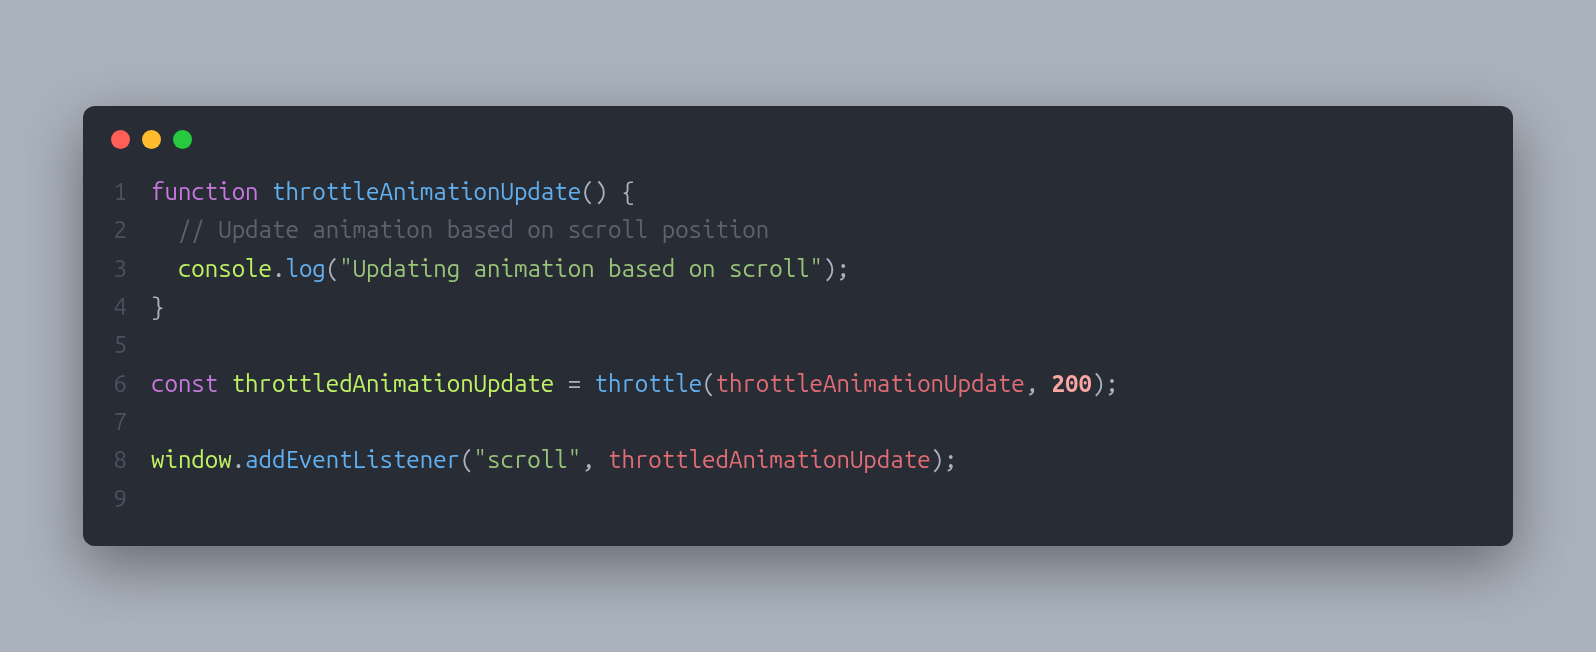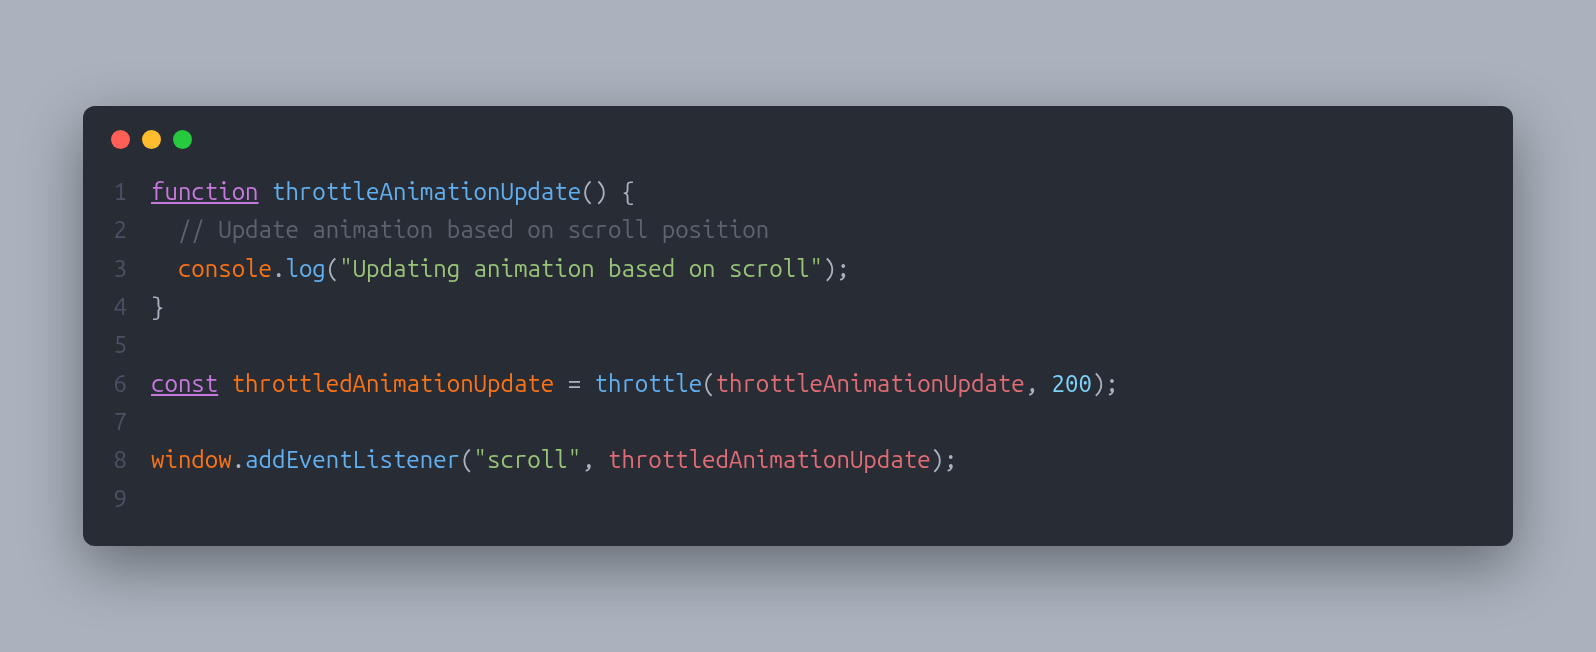--- a/index.html
+++ b/index.html
@@ -52,28 +52,28 @@
     .gutter div {
       height: 38.4px;
     }
     .code {
       white-space: pre;
       color: #abb2bf;
     }
     .code-line {
       height: 38.4px;
     }
-    .tok-keyword { color: #c678dd; text-decoration: underline; }
+    .tok-keyword { color: #c678dd; }
     .tok-funcname { color: #61afef; }
     .tok-default { color: #abb2bf; }
     .tok-comment { color: #5c6370; }
-    .tok-property { color: #f97316; margin-top: 32px; }
+    .tok-property { color: #bef264; margin-top: 32px; }
     .tok-string { color: #98c379; }
     .tok-variable { color: #e06c75; }
-    .tok-number { color: #7dd3fc; }
+    .tok-number { color: #fca5a5; font-weight: bold; }
   </style>
 </head>
 <body>
 
 <div class="window">
   <div class="titlebar">
     <div class="dot dot-red"></div>
     <div class="dot dot-yellow"></div>
     <div class="dot dot-green"></div>
   </div>

